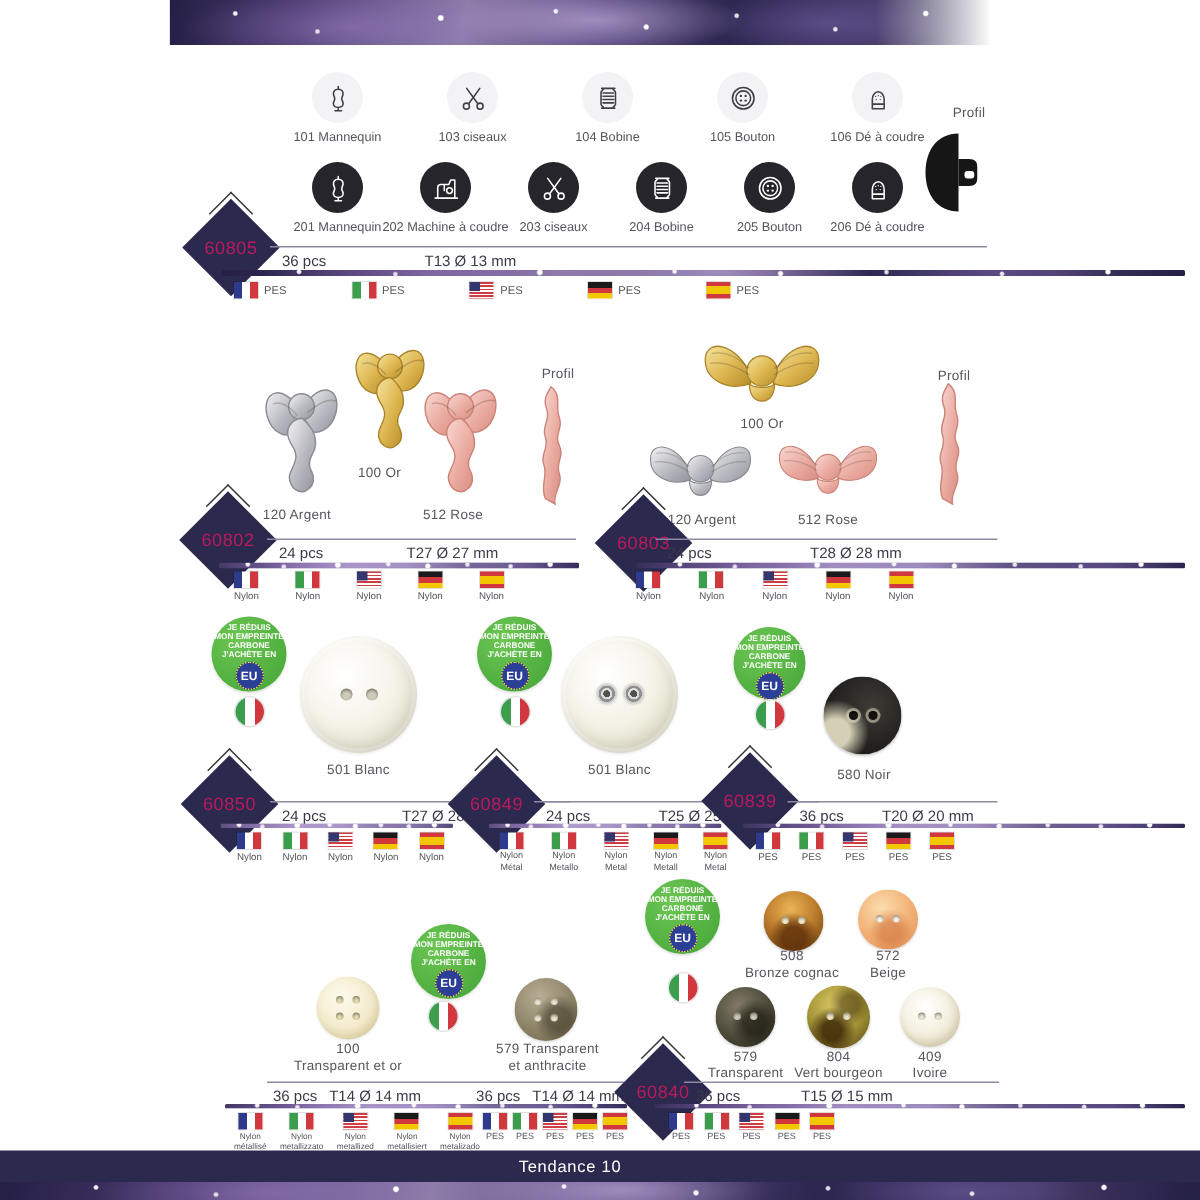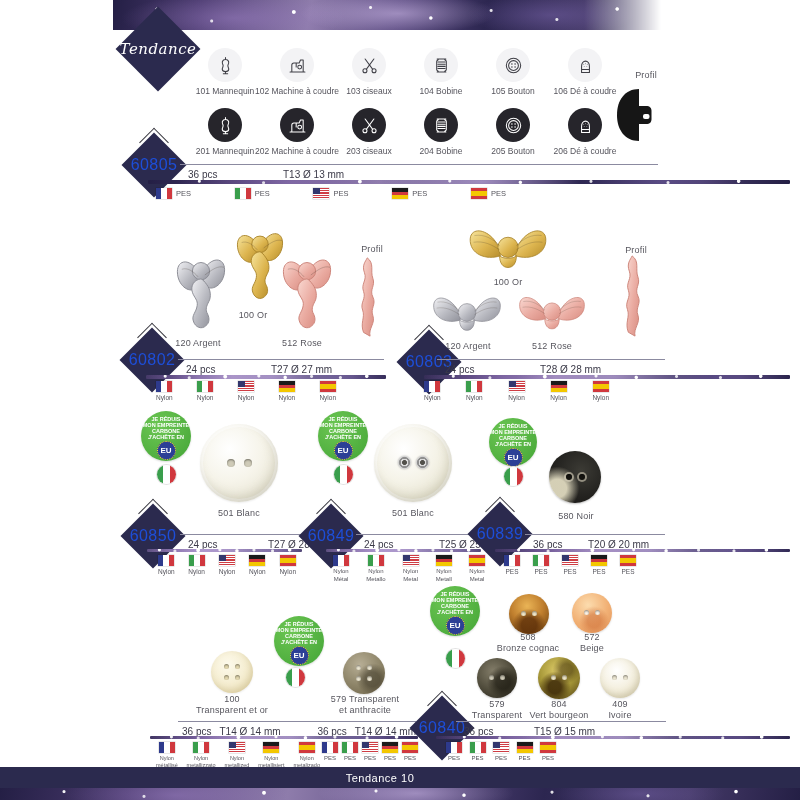--- a/index.html
+++ b/index.html
@@ -40,21 +40,21 @@
   .circ.dark{background:#26252b;color:#ffffff;}
   .circ svg{width:21px;height:21px;stroke:currentColor;fill:none;stroke-width:1.2;stroke-linecap:round;stroke-linejoin:round;}
   .icon-lbl{margin-top:4px;font-size:8.5px;color:#55545c;white-space:nowrap;}
   
   .refd{width:68px;height:68px;}
   .refd .chev{position:absolute;left:50%;top:1px;width:20px;height:20px;background:#fff;
       transform:translateX(-50%) rotate(45deg);border-top:1.3px solid #35343c;border-left:1.3px solid #35343c;}
   .refd .sq{position:absolute;left:50%;top:50%;width:46px;height:46px;background:#2b2a4e;
       transform:translate(-50%,-50%) rotate(45deg);}
   .refd .tx{position:absolute;inset:0;display:flex;align-items:center;justify-content:center;
-      color:#1d4ed8;font-size:16px;letter-spacing:.4px;}
+      color:#be185d;font-size:12px;letter-spacing:.4px;}
   
   .spec{border-top:1px solid #8b8aa0;padding-top:4px;display:flex;font-size:10px;color:#3b3a48;}
   .spec .p{padding-left:8px;}
   .spec .s{padding-left:0;}
   
   .flag{width:16px;height:11px;display:inline-block;position:relative;box-shadow:0 0 0 .5px rgba(0,0,0,.18);flex:0 0 auto;}
   .flag.fr{background:linear-gradient(90deg,#2e3a8c 33.4%,#fff 33.4% 66.7%,#d0383e 66.7%);}
   .flag.it{background:linear-gradient(90deg,#3a9e4c 33.4%,#fff 33.4% 66.7%,#d0383e 66.7%);}
   .flag.us{background:repeating-linear-gradient(180deg,#cf3d44 0 1.1px,#fff 1.1px 2.2px);}
   .flag.us::after{content:"";position:absolute;left:0;top:0;width:7px;height:6px;background:#33376e;}
@@ -152,41 +152,29 @@
       <circle cx="14" cy="10.5" r=".5" fill="currentColor" stroke="none"></circle>
       <circle cx="10.5" cy="13" r=".5" fill="currentColor" stroke="none"></circle>
       <circle cx="13.5" cy="13" r=".5" fill="currentColor" stroke="none"></circle>
     </symbol>
   </defs>
 </svg>
 
 <div class="page">
 
   <div class="abs galaxy top-band"></div>
-  <div class="abs brand">
-    <div class="sq"></div>
-    <div class="tx">Tendance</div>
-  </div>
 
   <div class="abs icon-row" style="top:48px">
     <div class="icon-item">
       <div class="circ light">
           <svg>
             <use href="#i-mannequin"></use>
           </svg>
         </div>
       <div class="icon-lbl">101 Mannequin</div>
-    </div>
-    <div class="icon-item">
-      <div class="circ light">
-          <svg>
-            <use href="#i-machine"></use>
-          </svg>
-        </div>
-      <div class="icon-lbl">102 Machine à coudre</div>
     </div>
     <div class="icon-item">
       <div class="circ light">
           <svg>
             <use href="#i-scissors"></use>
           </svg>
         </div>
       <div class="icon-lbl">103 ciseaux</div>
     </div>
     <div class="icon-item">

